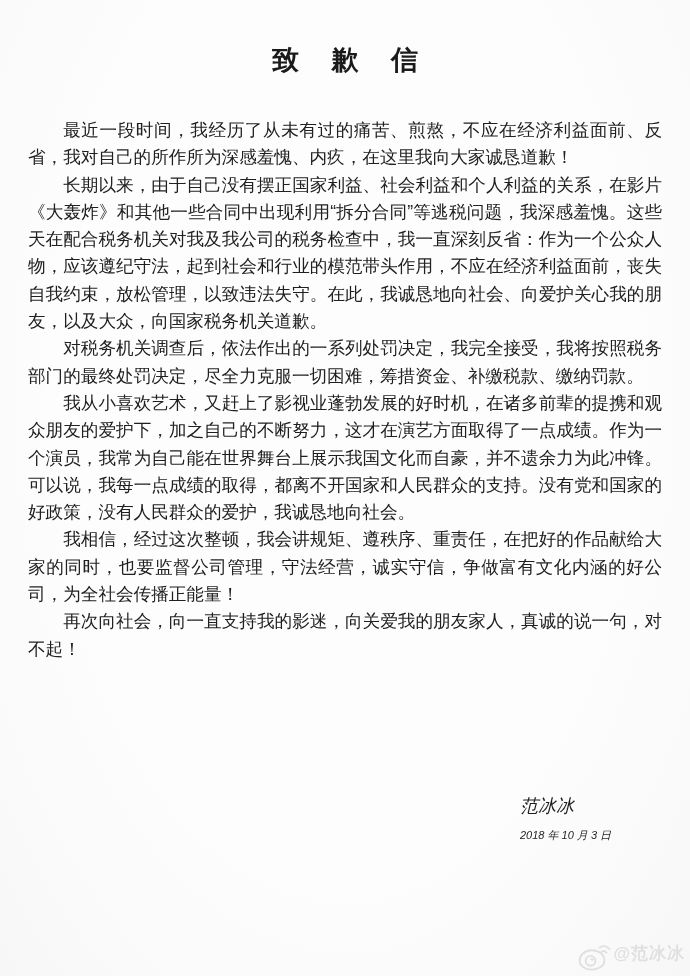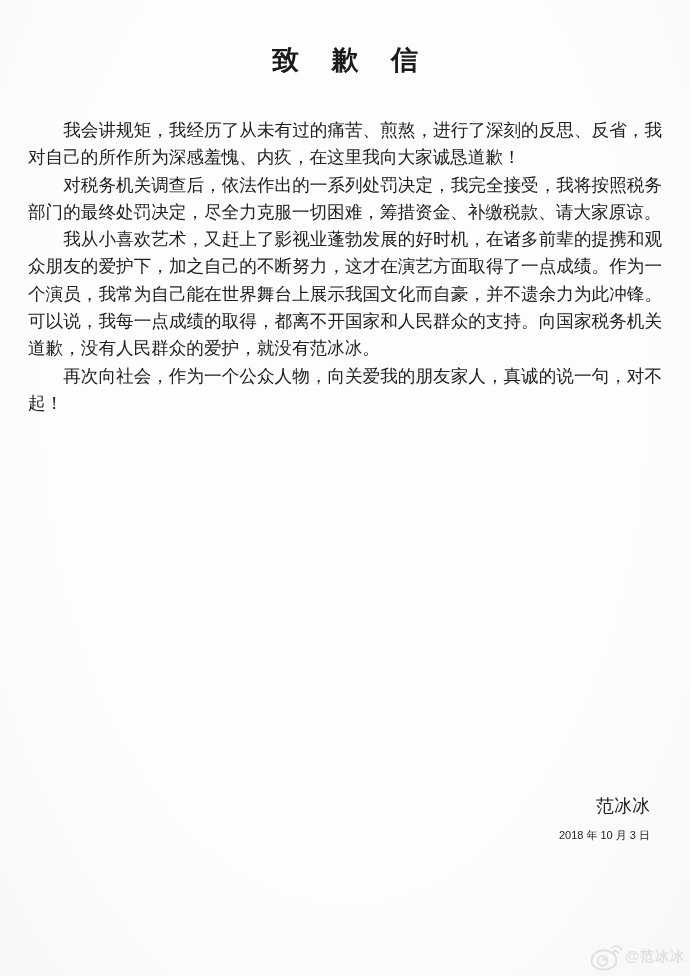--- a/index.html
+++ b/index.html
@@ -38,63 +38,66 @@
   .letter-body p {
     margin: 0;
     padding: 0;
     text-indent: 2em;
   }
   .signature-block {
     position: absolute;
     top: 792px;
     right: 40px;
     width: 130px;
-    text-align: right;
+    text-align: left;
+    font-style: italic;
   }
   .signature-name {
     font-size: 18px;
     line-height: 29px;
     color: #1e1e1e;
   }
   .signature-date {
     font-size: 11px;
     line-height: 29px;
     color: #1e1e1e;
     white-space: nowrap;
   }
   .watermark {
     position: absolute;
     right: 5px;
     bottom: 5px;
     display: flex;
-    align-items: center;
+    align-items: flex-start;
     gap: 2px;
     color: #e0e0e0;
-    font-size: 14px;
+    font-size: 17px;
     font-weight: 600;
     letter-spacing: 1px;
     user-select: none;
   }
   .watermark .wm-icon {
     display: inline-flex;
     align-items: center;
   }
 </style>
 </head>
 <body>
 
 <div class="page">
 
   <h1 class="letter-title">致歉信</h1>
 
   <div class="letter-body">
-    <p>我会讲规矩，我经历了从未有过的痛苦、煎熬，进行了深刻的反思、反省，我对自己的所作所为深感羞愧、内疚，在这里我向大家诚恳道歉！</p>
-    <p>对税务机关调查后，依法作出的一系列处罚决定，我完全接受，我将按照税务部门的最终处罚决定，尽全力克服一切困难，筹措资金、补缴税款、请大家原谅。</p>
-    <p>我从小喜欢艺术，又赶上了影视业蓬勃发展的好时机，在诸多前辈的提携和观众朋友的爱护下，加之自己的不断努力，这才在演艺方面取得了一点成绩。作为一个演员，我常为自己能在世界舞台上展示我国文化而自豪，并不遗余力为此冲锋。可以说，我每一点成绩的取得，都离不开国家和人民群众的支持。向国家税务机关道歉，没有人民群众的爱护，就没有范冰冰。</p>
-    <p>再次向社会，作为一个公众人物，向关爱我的朋友家人，真诚的说一句，对不起！</p>
+    <p>最近一段时间，我经历了从未有过的痛苦、煎熬，不应在经济利益面前、反省，我对自己的所作所为深感羞愧、内疚，在这里我向大家诚恳道歉！</p>
+    <p>长期以来，由于自己没有摆正国家利益、社会利益和个人利益的关系，在影片《大轰炸》和其他一些合同中出现利用“拆分合同”等逃税问题，我深感羞愧。这些天在配合税务机关对我及我公司的税务检查中，我一直深刻反省：作为一个公众人物，应该遵纪守法，起到社会和行业的模范带头作用，不应在经济利益面前，丧失自我约束，放松管理，以致违法失守。在此，我诚恳地向社会、向爱护关心我的朋友，以及大众，向国家税务机关道歉。</p>
+    <p>对税务机关调查后，依法作出的一系列处罚决定，我完全接受，我将按照税务部门的最终处罚决定，尽全力克服一切困难，筹措资金、补缴税款、缴纳罚款。</p>
+    <p>我从小喜欢艺术，又赶上了影视业蓬勃发展的好时机，在诸多前辈的提携和观众朋友的爱护下，加之自己的不断努力，这才在演艺方面取得了一点成绩。作为一个演员，我常为自己能在世界舞台上展示我国文化而自豪，并不遗余力为此冲锋。可以说，我每一点成绩的取得，都离不开国家和人民群众的支持。没有党和国家的好政策，没有人民群众的爱护，我诚恳地向社会。</p>
+    <p>我相信，经过这次整顿，我会讲规矩、遵秩序、重责任，在把好的作品献给大家的同时，也要监督公司管理，守法经营，诚实守信，争做富有文化内涵的好公司，为全社会传播正能量！</p>
+    <p>再次向社会，向一直支持我的影迷，向关爱我的朋友家人，真诚的说一句，对不起！</p>
   </div>
 
   <div class="signature-block">
     <div class="signature-name">范冰冰</div>
     <div class="signature-date">2018 年 10 月 3 日</div>
   </div>
 
   <div class="watermark">
     <span class="wm-icon">
       <svg width="33" height="29" viewBox="0 0 33 29" aria-hidden="true">

